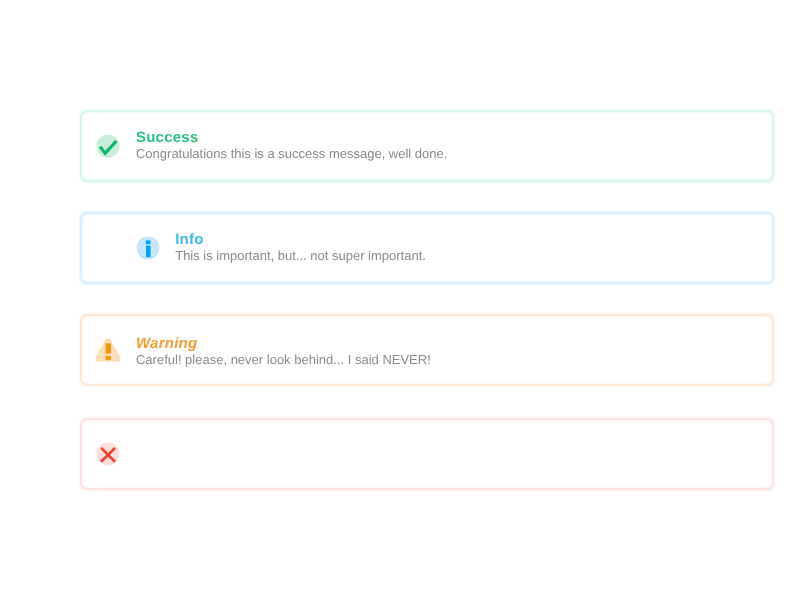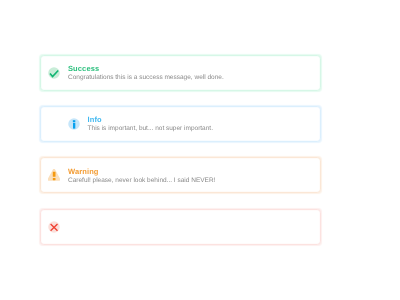--- a/index.html
+++ b/index.html
@@ -14,42 +14,42 @@
   .stack {
     position: absolute;
     left: 39.6px;
     top: 54.6px;
     width: 320.3px;
   }
   .alert {
     position: absolute;
     left: 0;
     box-sizing: border-box;
-    width: 281px;
+    width: 347px;
     height: 36px;
     border-radius: 3.6px;
     border: 1px solid #d6f7e7;
     background: #ffffff;
     display: flex;
     box-shadow: 0 0 1.1px 0.2px var(--glow), inset 0 0 1.1px 0.2px var(--glow);
     align-items: center;
     padding-left: 7.4px;
   }
   .icon { width: 12px; height: 12px; flex: 0 0 12px; display: block; }
   .icon svg { display: block; }
   .txt { margin-left: 8px; position: relative; top: 0.5px; }
   .title { font-weight: bold; font-size: 7.5px; line-height: 9px; letter-spacing: 0.12px; }
   .desc { font-size: 6.5px; line-height: 8px; color: #8a8a8a; margin-top: 1.0px; }
 
   .a-success { top: 0px; border-color: #d6f7e7; --glow: #e6fbf1; }
   .a-success .title { color: #2ec07f; }
   .a-info { top: 51.4px; border-color: #dbeffd; --glow: #e9f5fe; }
   .a-info .title { color: #40b8f0; }
   .a-warning { top: 102.8px; border-color: #fbe7d6; --glow: #fdf2e8; }
-  .a-warning .title { color: #f39c33; }
+  .a-warning .title { color: #f39c33; font-style: italic; }
   .a-error { top: 154.2px; border-color: #fce2e0; --glow: #fdf0ef; }
   .a-error .title { color: #f15244; }
 </style>
 </head>
 <body style="background: rgb(255, 255, 255);">
 
 <div class="stack">
 
   <div class="alert a-success" style="border-color: rgb(214, 247, 231);">
     <span class="icon">

